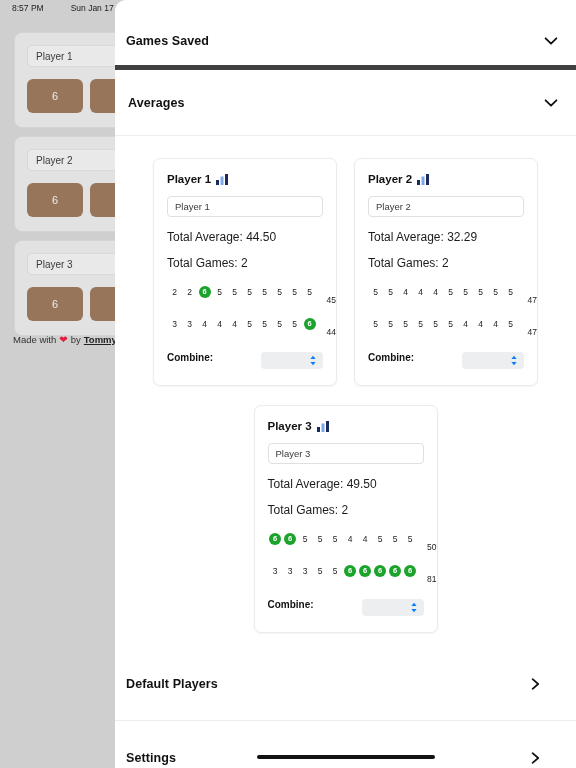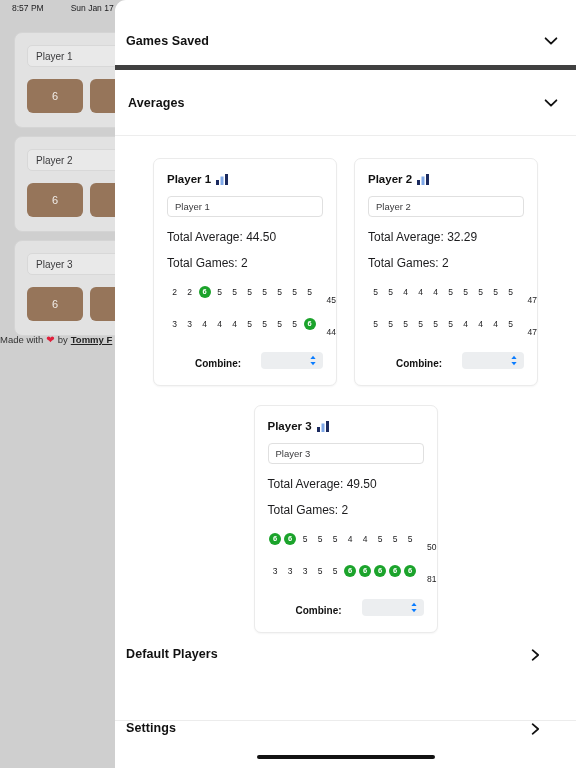--- a/index.html
+++ b/index.html
@@ -59,21 +59,21 @@
     font-size: 10px; color: #3a3a3c; margin-bottom: 12px;
   }
   .bg-btn-row { display: flex; gap: 7px; }
   .bg-btn {
     width: 56px; height: 34px; border-radius: 6px;
     background: #96755a;
     color: #f0ece8; font-size: 11px;
     display: flex; align-items: center; justify-content: center;
   }
   .bg-footer {
-    position: absolute; top: 334px; left: 0;
+    position: absolute; top: 334px; left: 13px;
     font-size: 9.5px; color: #333;
     display: flex; align-items: center; gap: 3px;
     white-space: nowrap;
   }
   .bg-footer .heart { color: #e0203c; font-size: 10px; }
   .bg-footer .author { font-weight: bold; text-decoration: underline; color: #222; }
 
   
   #sheet {
     position: absolute; top: 0; left: 115px;
@@ -142,33 +142,33 @@
     color: #fff; font-weight: bold;
   }
   .cell.hit span {
     width: 12px; height: 12px; border-radius: 50%;
     background: #1ba32b;
     display: flex; align-items: center; justify-content: center;
     font-size: 7.5px; line-height: 1;
   }
   .cell.total { width: 19px; justify-content: flex-end; margin-top: 16px; }
 
-  .combine-row { display: flex; align-items: flex-end; justify-content: space-between; margin-left: 28px; }
+  .combine-row { display: flex; align-items: flex-start; justify-content: space-between; }
   .combine-label { font-size: 10px; font-weight: bold; color: #111; }
   .cselect {
     width: 62px; height: 17px;
     background: #eceef0; border-radius: 4px;
     display: flex; align-items: center; justify-content: flex-end;
     padding-right: 6px;
   }
   .updown { display: block; }
 
   .row-link {
     height: 74px;
-    display: flex; align-items: flex-start; justify-content: space-between;
+    display: flex; align-items: center; justify-content: space-between;
     padding: 0 33px 0 11px;
     border-bottom: 1px solid #ececec;
     gap: 37px;
   }
   .chev-right { width: 16px; height: 16px; display: block; }
 
   .home-indicator {
     position: absolute; bottom: 9px; left: 0; right: 0; margin: 0 auto;
     width: 178px; height: 4.5px; border-radius: 3px; background: #121212;
   }

